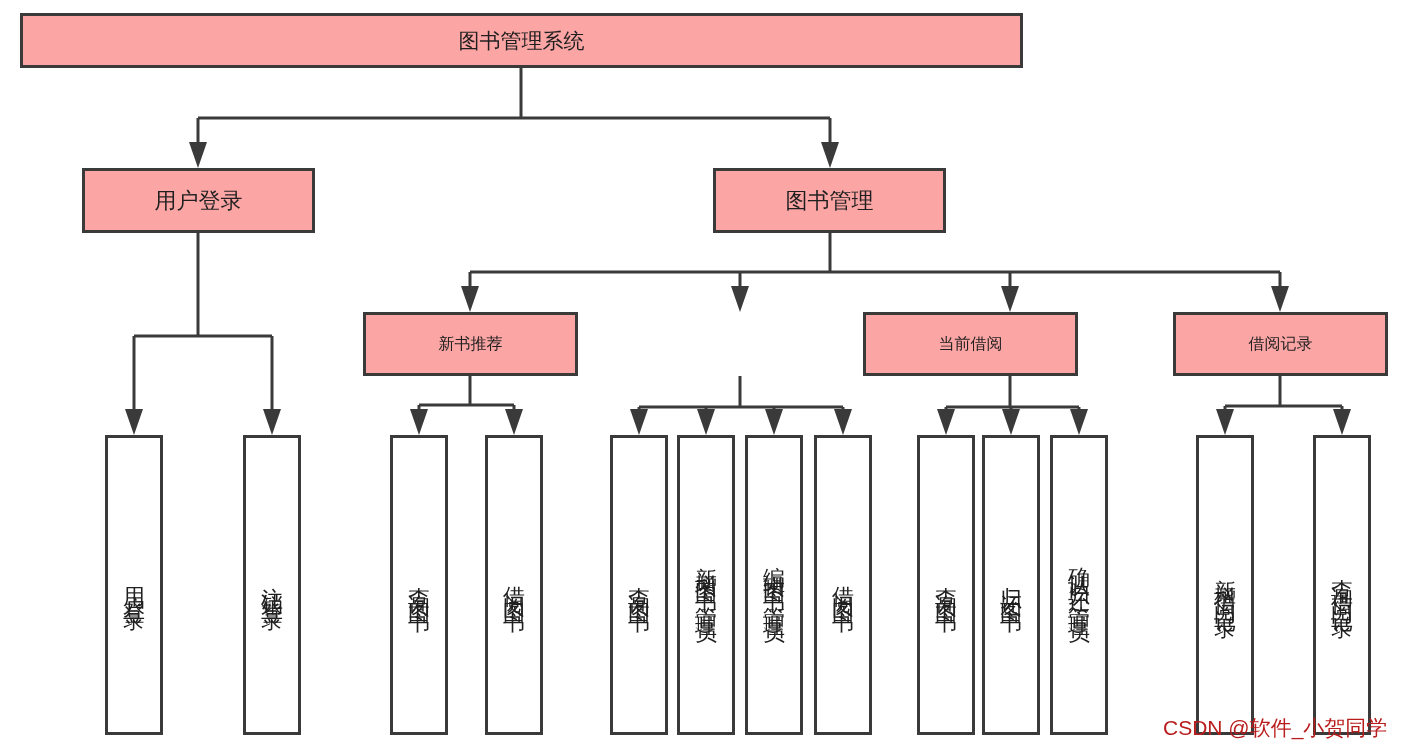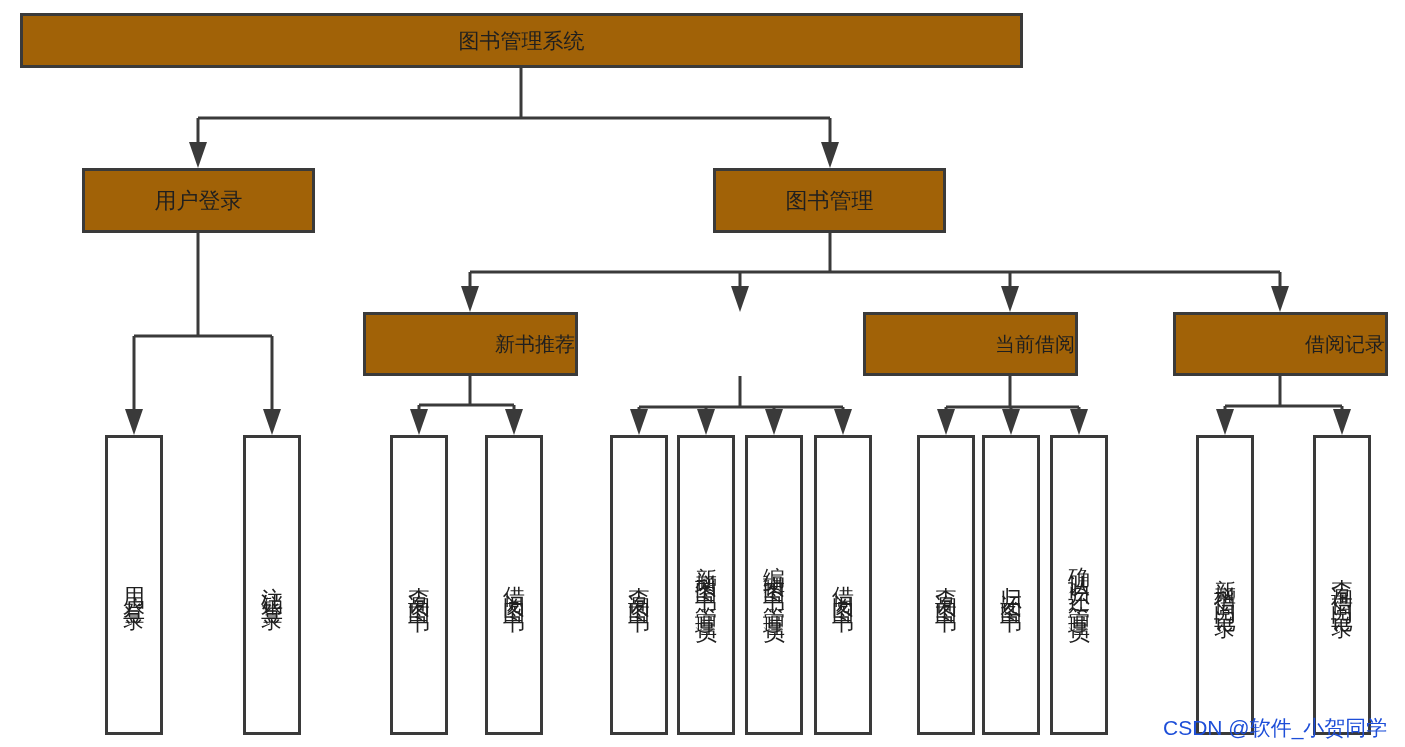--- a/index.html
+++ b/index.html
@@ -8,28 +8,28 @@
     width:1405px;height:747px;
     background:#ffffff;
     font-family:"Liberation Sans", sans-serif;
     overflow:hidden;
   }
   #wires{position:absolute;left:0;top:0;z-index:1;}
   .box{
     position:absolute;
     box-sizing:border-box;
     border:3px solid #3a3a3a;
-    background:#a16207;
+    background:#fca5a5;
     display:flex;align-items:center;justify-content:center;
     color:#1f1f1f;
     z-index:2;
   }
   .root-box{left:20px;top:13px;width:1003px;height:55px;font-size:21px;}
   .l2-box{top:168px;width:233px;height:65px;font-size:22px;}
-  .l3-box{top:312px;width:215px;height:64px;font-size:20px;justify-content:flex-end;}
+  .l3-box{top:312px;width:215px;height:64px;font-size:16px;}
   .vbox{
     position:absolute;
     box-sizing:border-box;
     top:435px;width:58px;height:300px;
     border:3px solid #3a3a3a;
     background:#ffffff;
     display:flex;align-items:center;justify-content:center;
     color:#1f1f1f;
     z-index:2;
   }
@@ -38,21 +38,21 @@
     font-size:22px;
     letter-spacing:8px;
     line-height:1;
     white-space:nowrap;
   }
   .watermark{
     position:absolute;
     left:1163px;top:714px;
     width:240px;
     font-size:21px;
-    color:#1d4ed8;
+    color:#b91c1c;
     z-index:5;
     white-space:nowrap;
   }
   .wire{stroke:#3a3a3a;stroke-width:3;fill:none;}
   .arrow{fill:#3a3a3a;stroke:none;}
 </style>
 </head>
 <body>
 
 <div id="stage">

